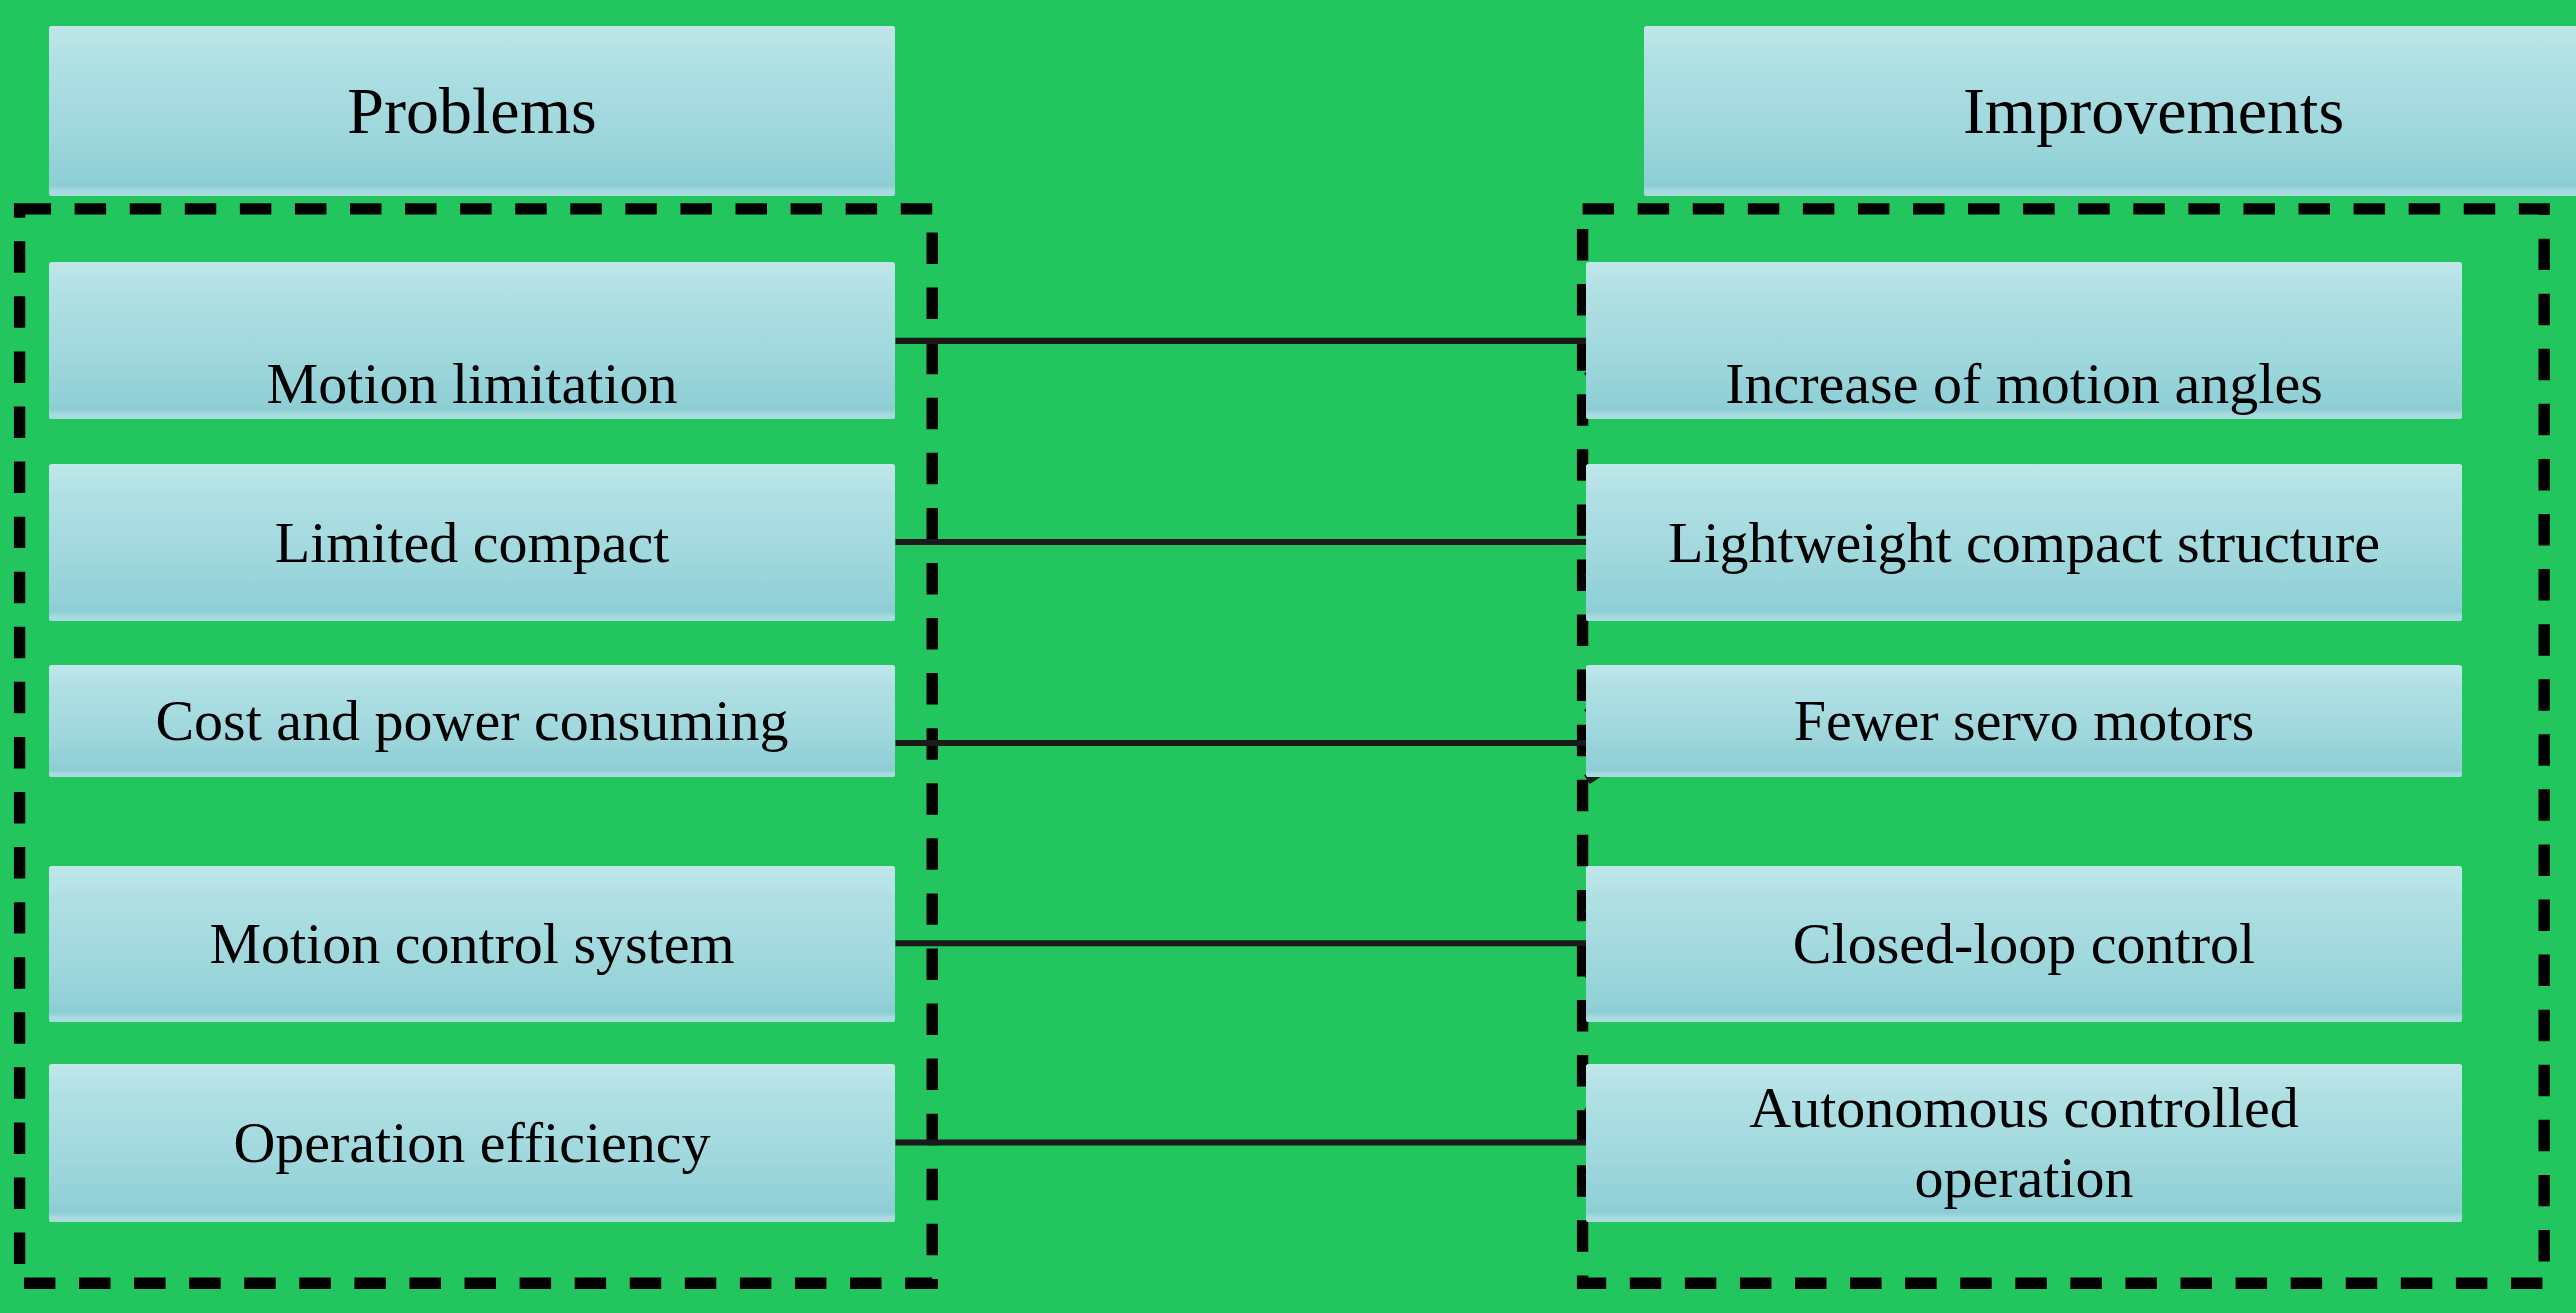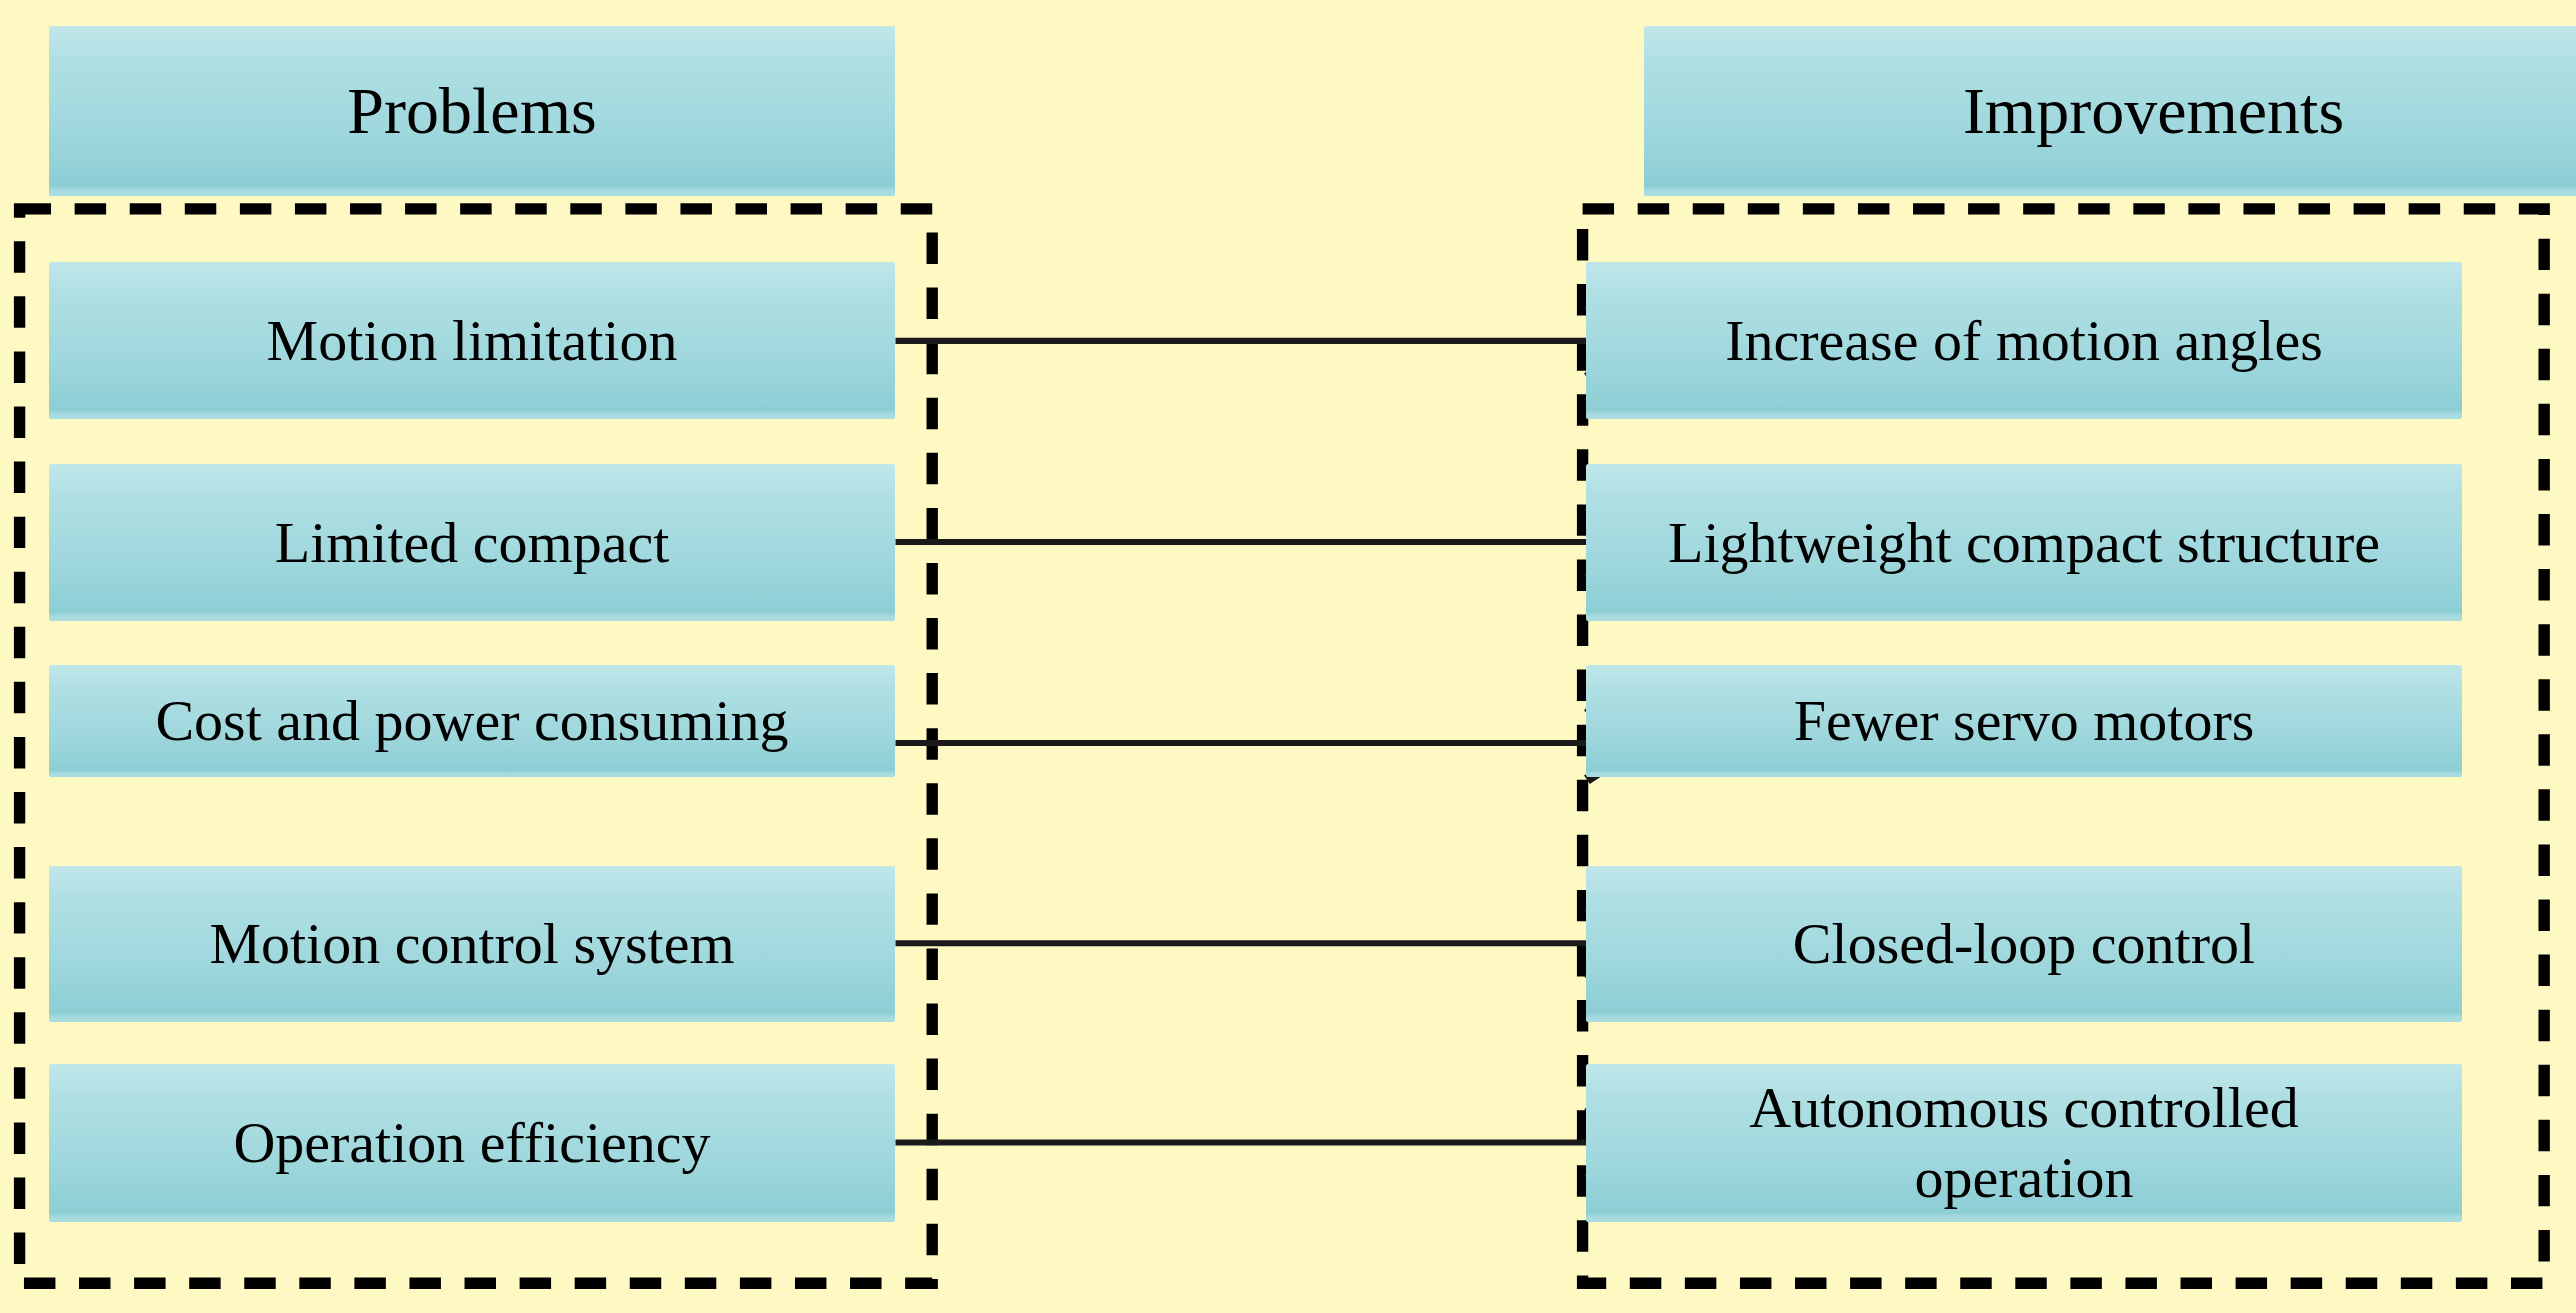--- a/index.html
+++ b/index.html
@@ -4,21 +4,21 @@
 <style>
   html, body {
     margin: 0;
     padding: 0;
     background: #ffffff;
   }
   #canvas {
     position: relative;
     width: 2576px;
     height: 1313px;
-    background: #fef9c3;
+    background: #22c55e;
     font-family: "Liberation Serif", "DejaVu Serif", serif;
     color: #000000;
     overflow: hidden;
   }
   
   #connector-layer {
     position: absolute;
     left: 0; top: 0;
     width: 2576px;
     height: 1313px;
@@ -49,21 +49,21 @@
     height: 170px;
     font-size: 66px;
   }
   .item-box {
     font-size: 58px;
   }
   .left-col  { left: 49px;   width: 846px;  padding: 0 12.2px; }
   .right-col { left: 1586px; width: 876px; padding: 0 70px; }
   #problems-header     { left: 49px;   width: 846px;  padding: 0; }
   #improvements-header { left: 1644px; width: 1019px; padding: 16px; }
-  .row-0 { top: 262px;  height: 157px; }
+  .row-0 { top: 262px;  height: 157px; align-items: flex-end; }
   .row-1 { top: 464px;  height: 157px; }
   .row-2 { top: 665px;  height: 112px; }
   .row-3 { top: 866px;  height: 156px; }
   .row-4 { top: 1064px; height: 158px; }
   .box span { display: inline-block; }
 </style>
 </head>
 <body>
 
 <div id="canvas">

